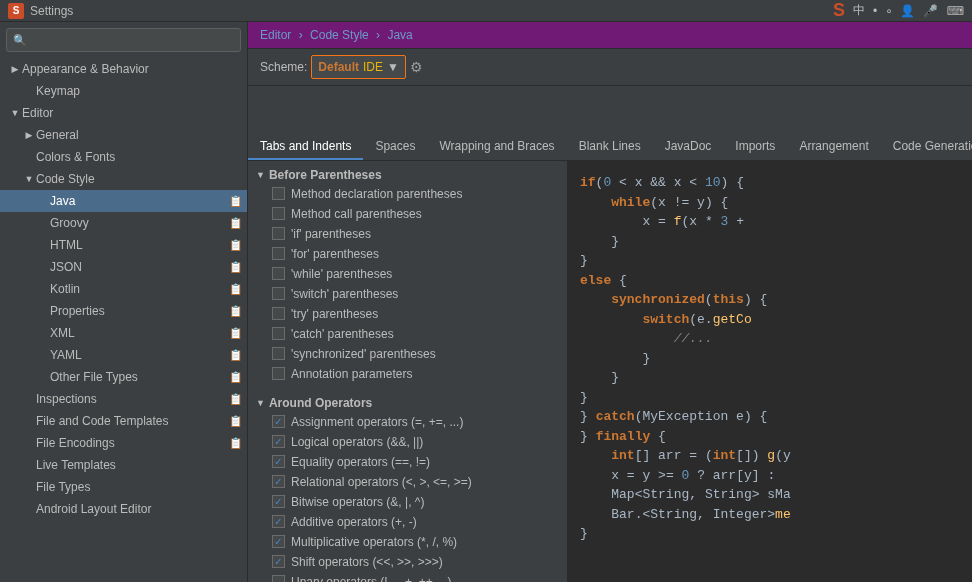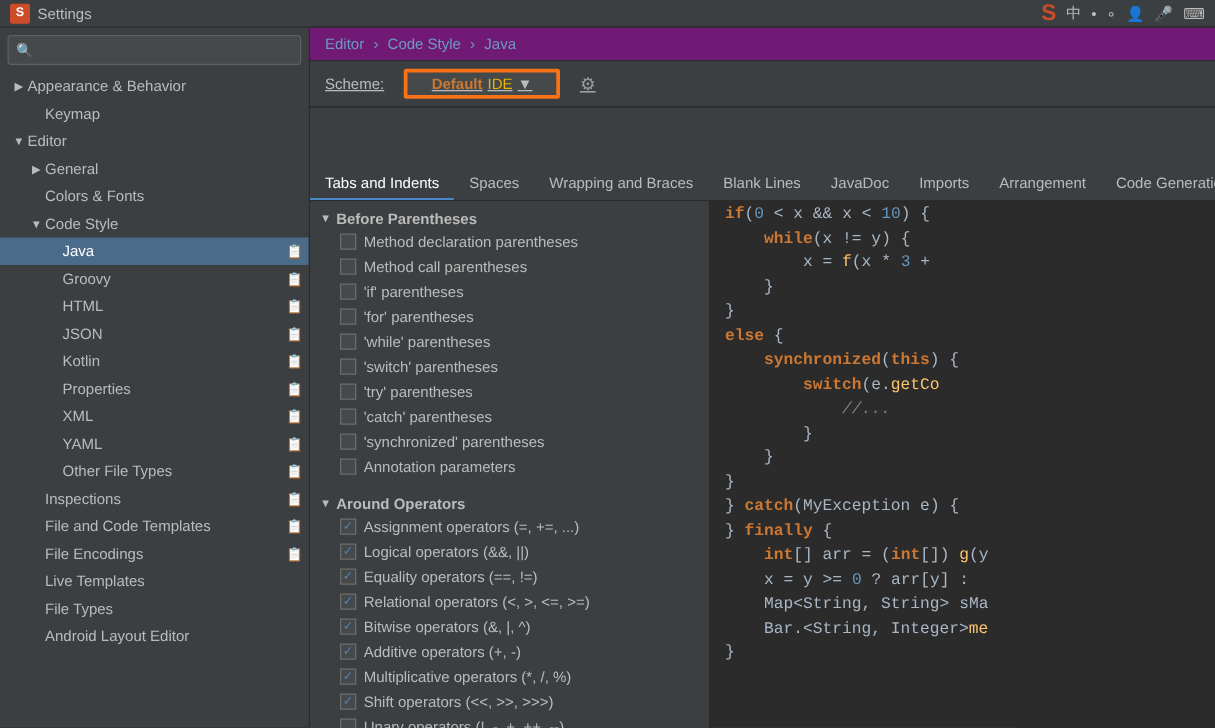--- a/index.html
+++ b/index.html
@@ -86,30 +86,29 @@
     }
     .breadcrumb span { color: #6b9ac4; }
     .breadcrumb-sep { color: #bbbbbb; margin: 0 4px; }
 
     .scheme-bar {
       padding: 6px 12px;
       background: #3c3f41;
       border-bottom: 1px solid #2b2b2b;
       display: flex;
       align-items: center;
-      gap: 16px;
-      text-decoration: underline;
+      gap: 4px;
     }
     .scheme-label { color: #bbbbbb; font-size: 12px; }
     .scheme-select {
       background: #45494a;
-      border: 3px solid #f97316;
+      border: 1px solid #f97316;
       color: #bbbbbb;
       font-size: 12px;
-      padding: 2px 19px;
+      padding: 2px 6px;
       border-radius: 2px;
       display: flex;
       align-items: center;
       gap: 4px;
       height: 24px;
     }
     .scheme-default { color: #cc7832; font-weight: bold; }
     .scheme-ide { color: #eab308; }
     .gear-icon { color: #9c9c9c; font-size: 14px; cursor: pointer; }
 
@@ -183,21 +182,21 @@
     .cb.checked { background: #45494a; }
     .cb.checked::after { content: '✓'; font-size: 10px; color: #4a86c8; line-height: 1; }
 
     
     .code-preview {
       flex: 1;
       background: #2b2b2b;
       overflow: auto;
       font-family: 'Consolas', 'Courier New', monospace;
       font-size: 13px;
-      padding: 0 12px;
+      padding: 12px 12px;
       line-height: 1.5;
     }
 
     .code-line { white-space: pre; }
     .kw { color: #cc7832; font-weight: bold; }
     .fn { color: #ffc66d; }
     .num { color: #6897bb; }
     .cm { color: #808080; font-style: italic; }
     .id { color: #a9b7c6; }
     .cl { color: #a9b7c6; }

